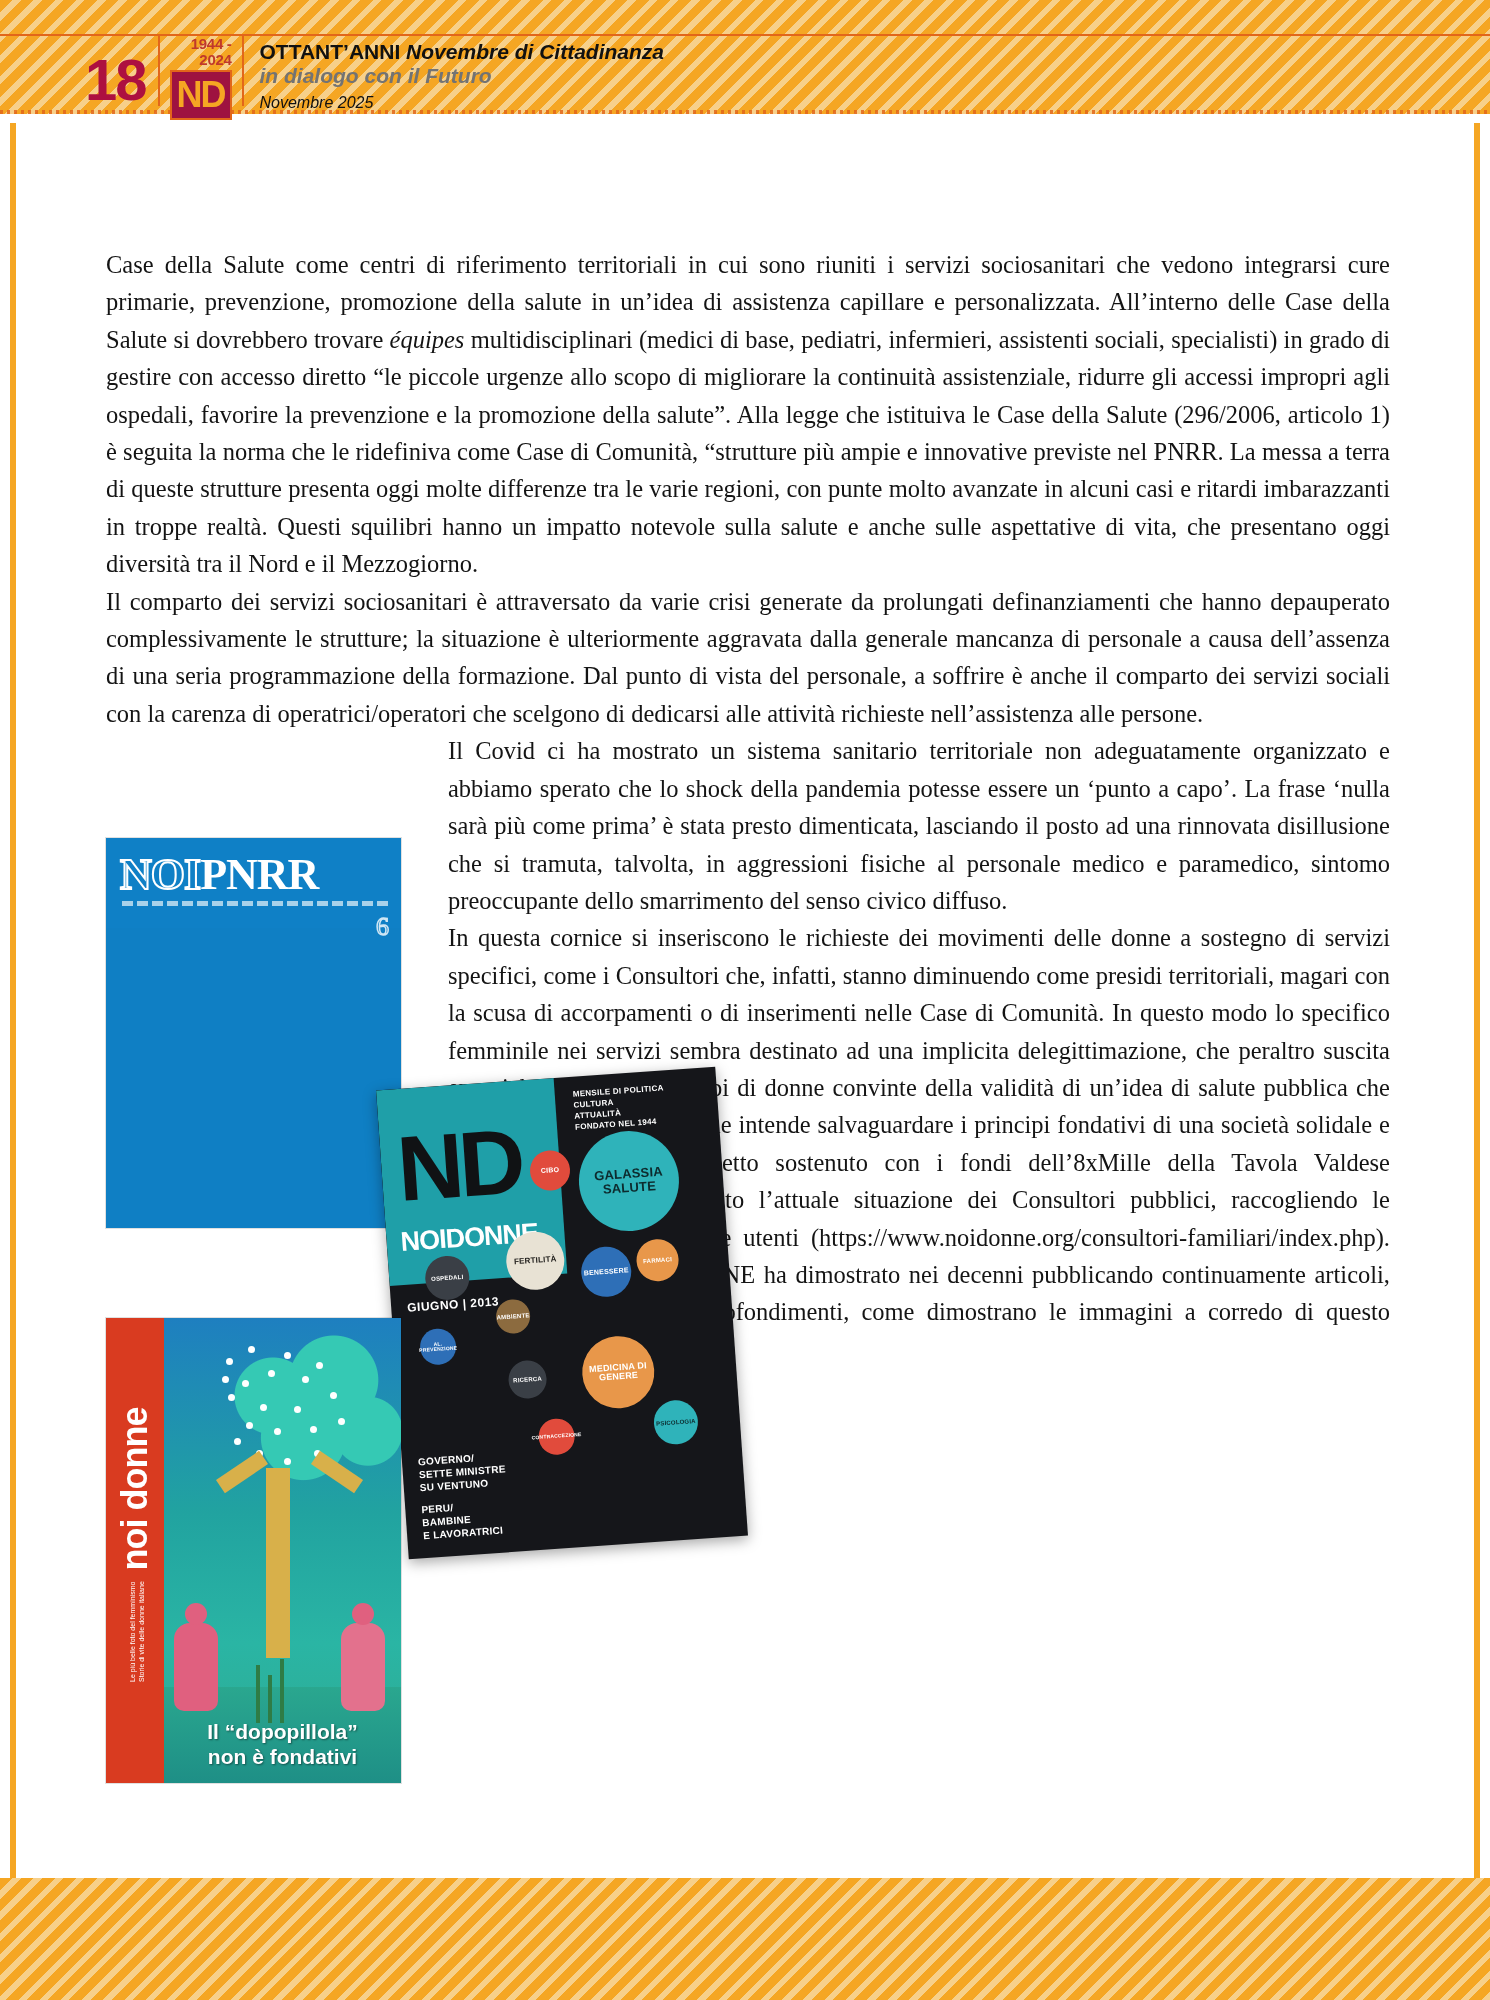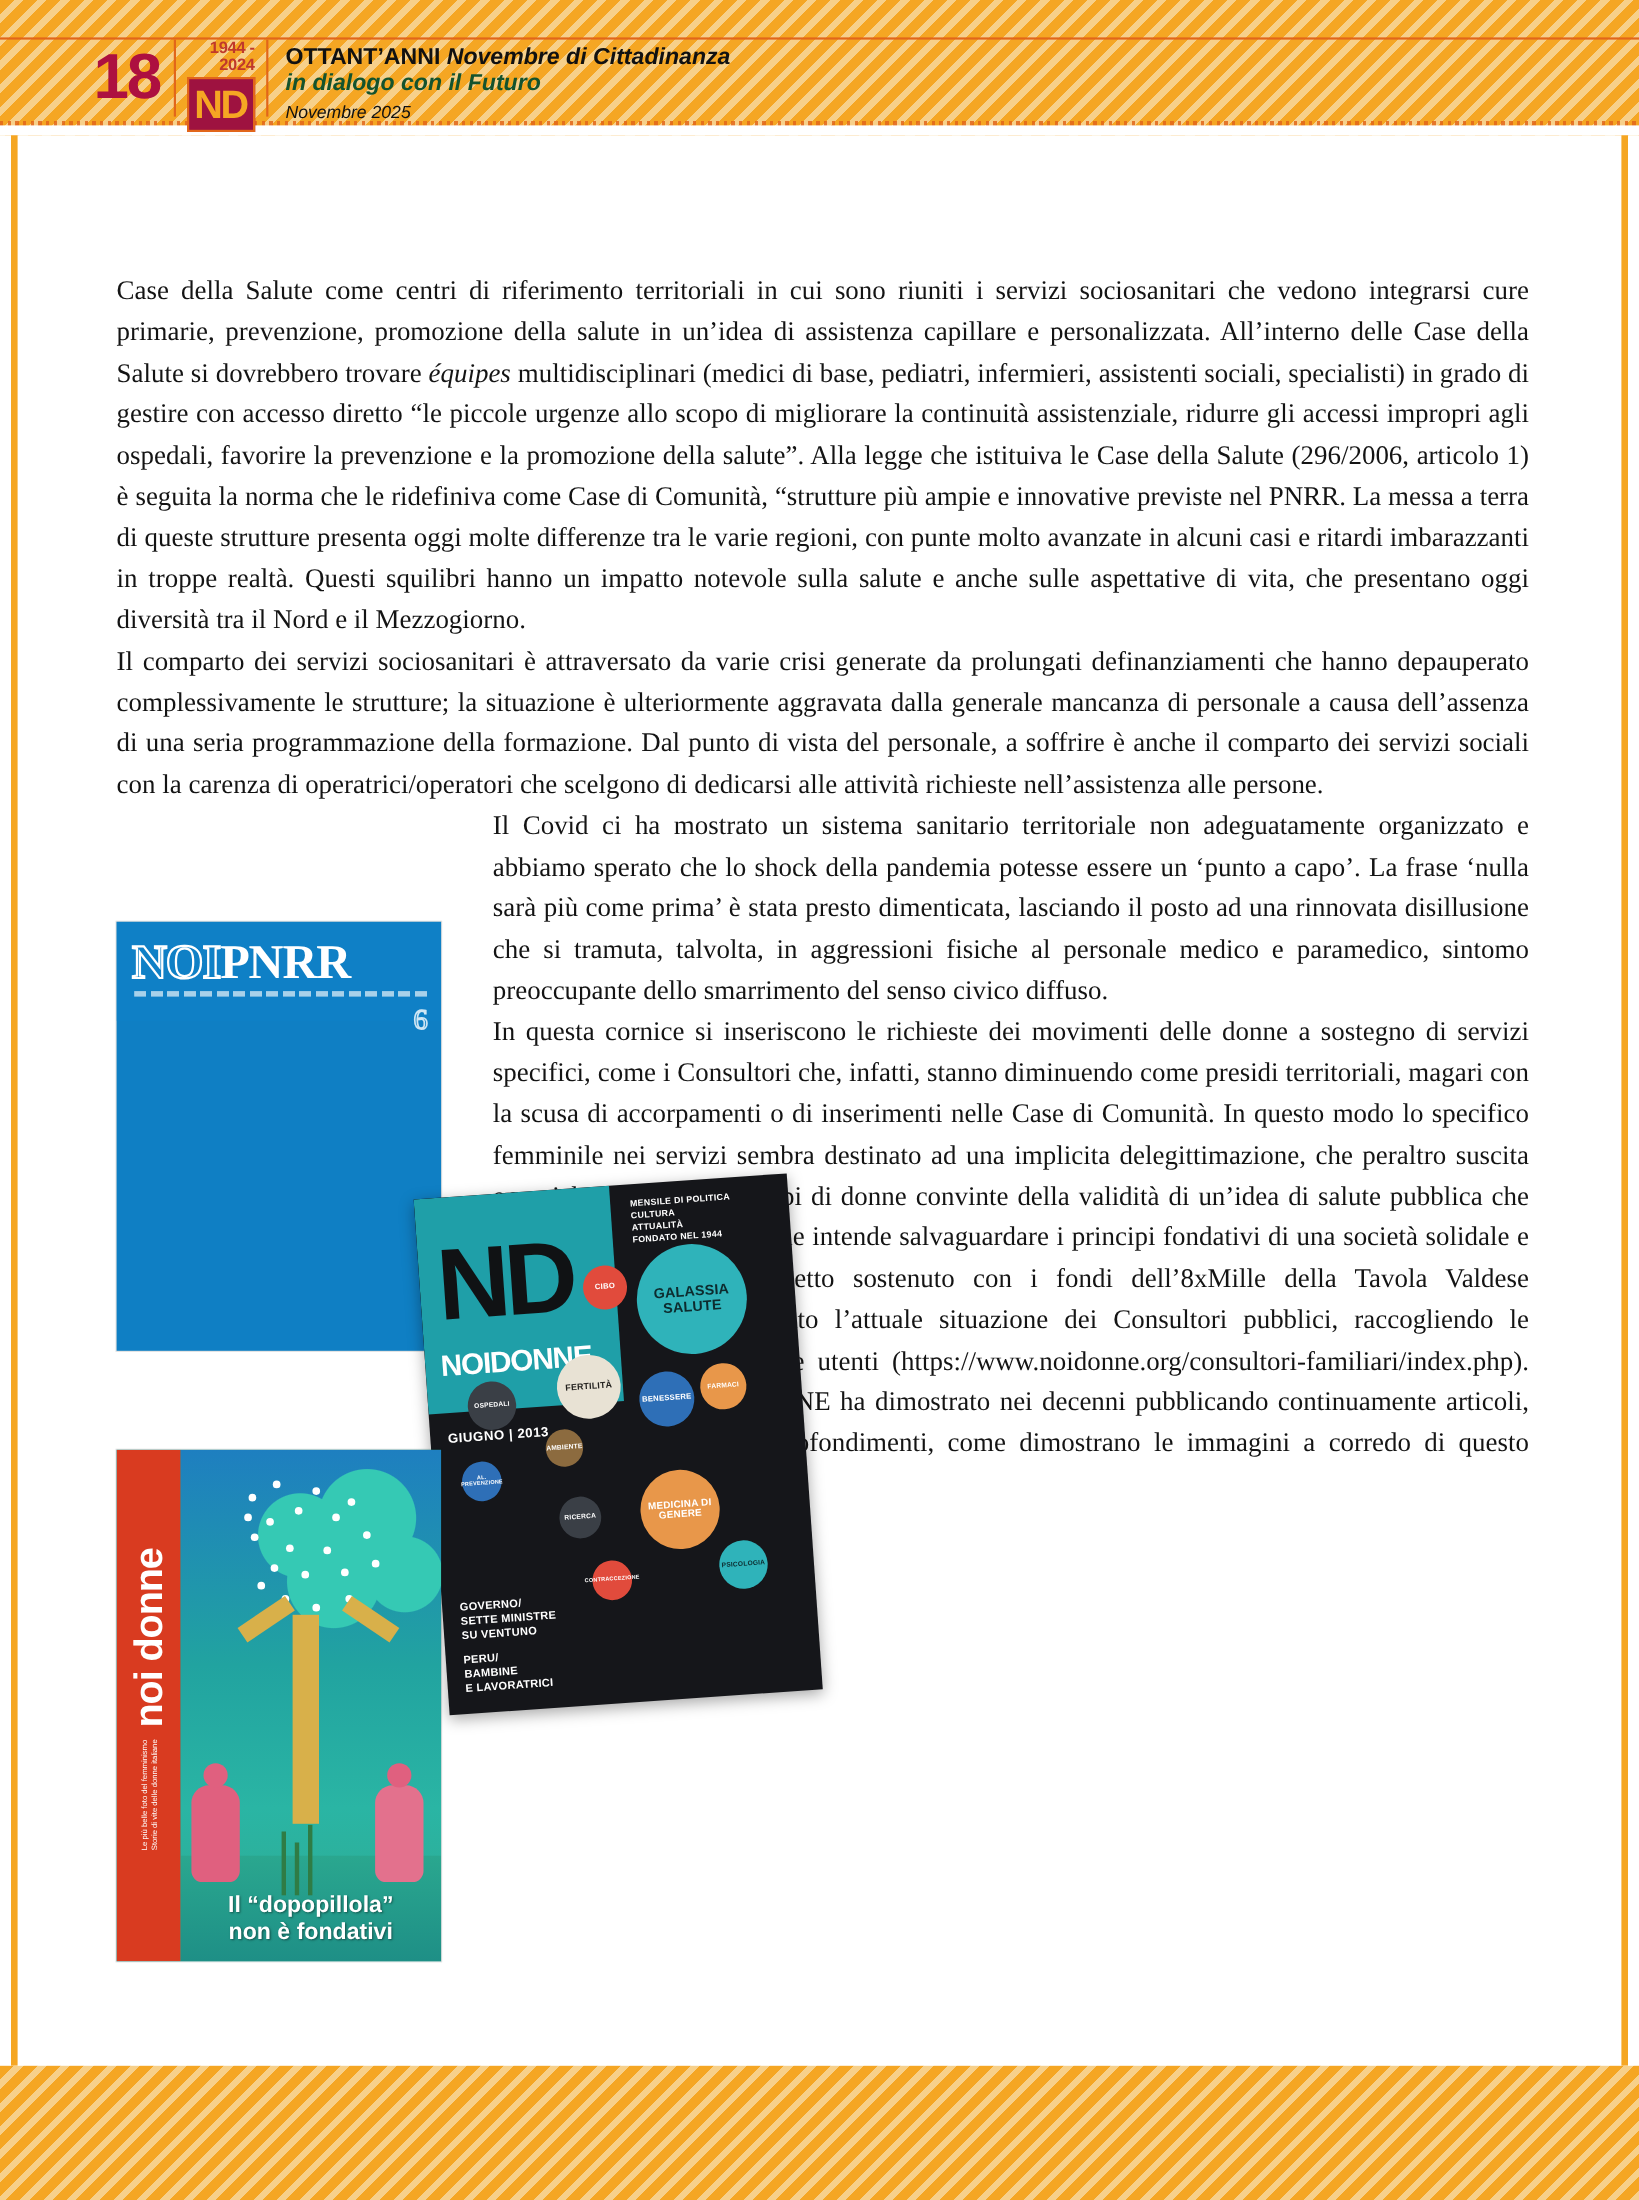--- a/index.html
+++ b/index.html
@@ -54,21 +54,21 @@
 
   
   .masthead {
     position:absolute; top:36px; left:85px; height:76px;
     display:flex; align-items:flex-start;
   }
   .folio {
     font-family:"Liberation Sans", sans-serif;
     font-weight:700; font-size:58px; line-height:60px;
     color:#ad1040; letter-spacing:-2px;
-    margin-right:12px; margin-top:4px;
+    margin-right:12px; margin-top:14px;
   }
   .vbar { width:2px; background:#e2661a; height:70px; margin-right:10px; }
   .ndblock { width:62px; margin-right:10px; }
   .years {
     font-family:"Liberation Sans", sans-serif;
     font-weight:700; font-size:15px; color:#c0392b;
     letter-spacing:-.3px; text-align:right; line-height:16px;
   }
   .ndlogo {
     margin-top:2px; height:50px; background:#9e1240;
@@ -81,21 +81,21 @@
   .titles { margin-left:6px; padding-top:4px; }
   .t-line1 {
     font-family:"Liberation Sans", sans-serif;
     font-size:21px; line-height:24px; color:#111;
   }
   .t-line1 b { font-weight:700; }
   .t-line1 i { font-weight:700; font-style:italic; }
   .t-line2 {
     font-family:"Liberation Sans", sans-serif;
     font-weight:700; font-style:italic;
-    font-size:21px; line-height:24px; color:#14532d;
+    font-size:21px; line-height:24px; color:#737373;
   }
   .t-date {
     font-family:"Liberation Sans", sans-serif;
     font-style:italic; font-size:16px; line-height:22px;
     color:#111; margin-top:4px;
   }
 
   
   .content {
     position:absolute;

